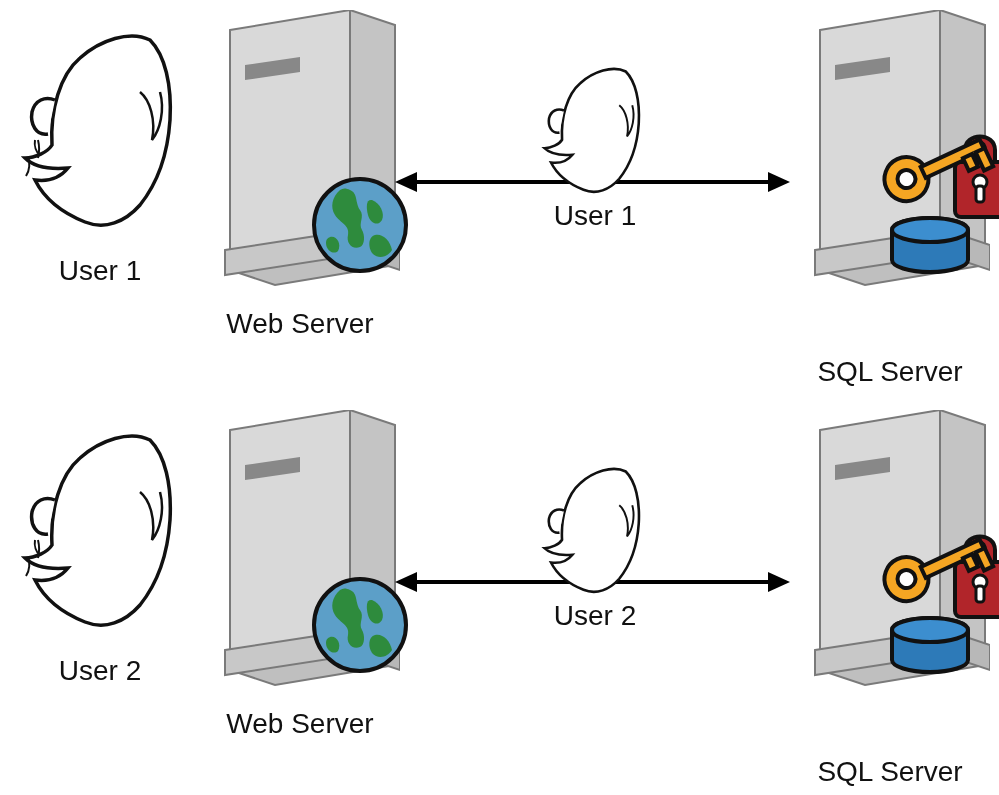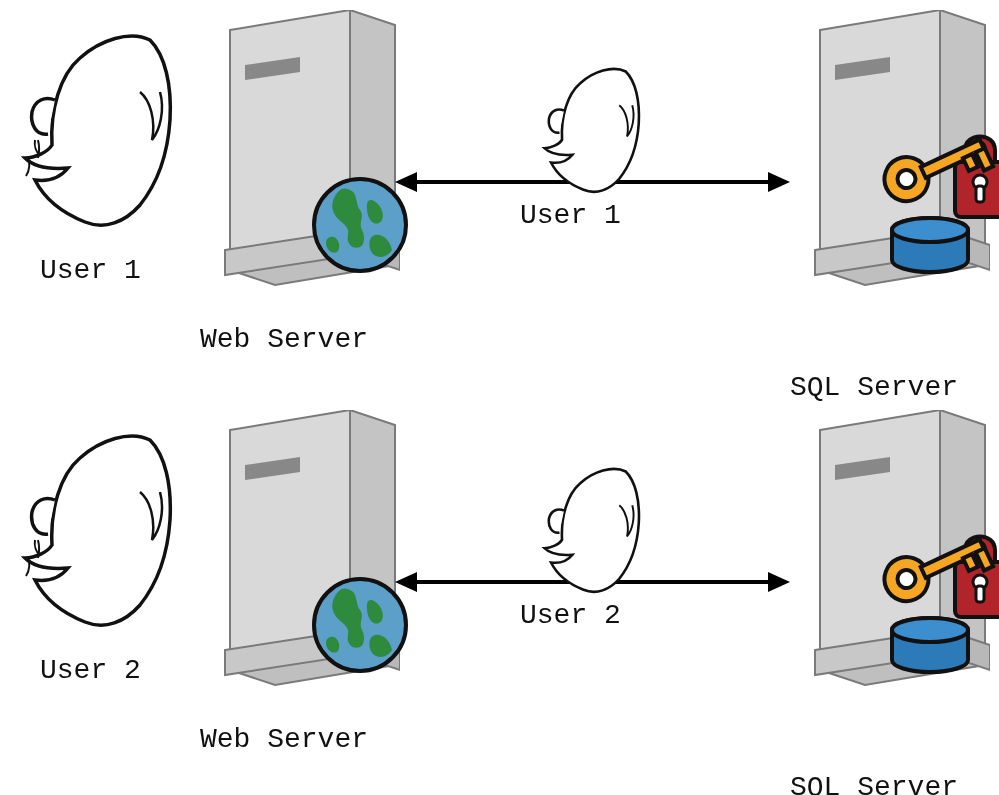--- a/index.html
+++ b/index.html
@@ -17,22 +17,21 @@
     width: 999px;
     height: 395px;
   }
   .row1 { top: 0; }
   .row2 { top: 400px; }
 
   .label {
     position: absolute;
     font-size: 28px;
     color: #111;
-    text-align: left;
-    font-family: Liberation Mono, monospace;
+    text-align: center;
   }
 
   .user-head-large {
     position: absolute;
     left: 10px;
     top: 30px;
     width: 170px;
     height: 200px;
   }
   .user-label-left {
@@ -43,21 +42,21 @@
 
   .server {
     position: absolute;
     width: 200px;
     height: 280px;
   }
   .web-server { left: 200px; top: 10px; }
   .sql-server { left: 790px; top: 10px; }
 
   .server-label {
-    top: 324px;
+    top: 308px;
     width: 200px;
   }
   .web-server-label { left: 200px; }
   .sql-server-label { left: 790px; margin-top: 48px; }
 
   .arrow-wrap {
     position: absolute;
     left: 395px;
     top: 172px;
     width: 395px;

